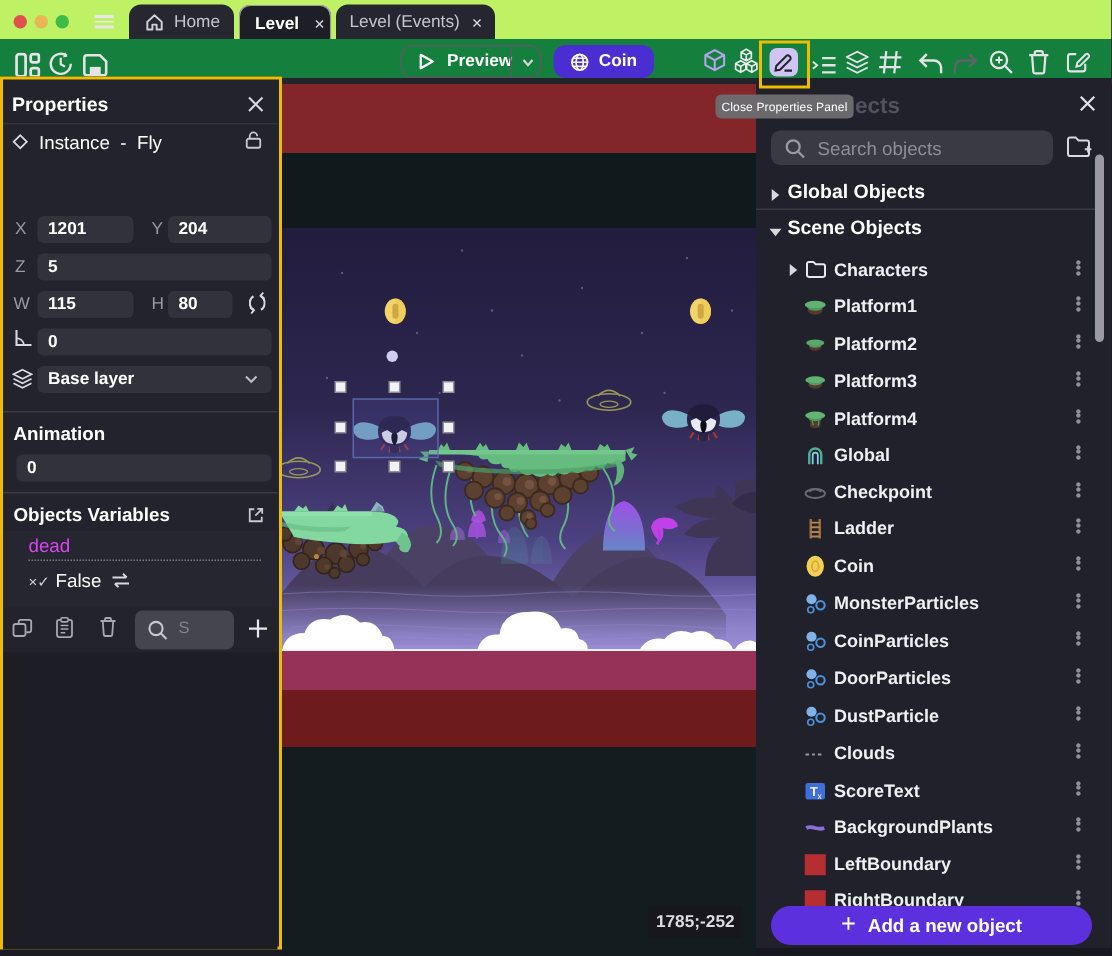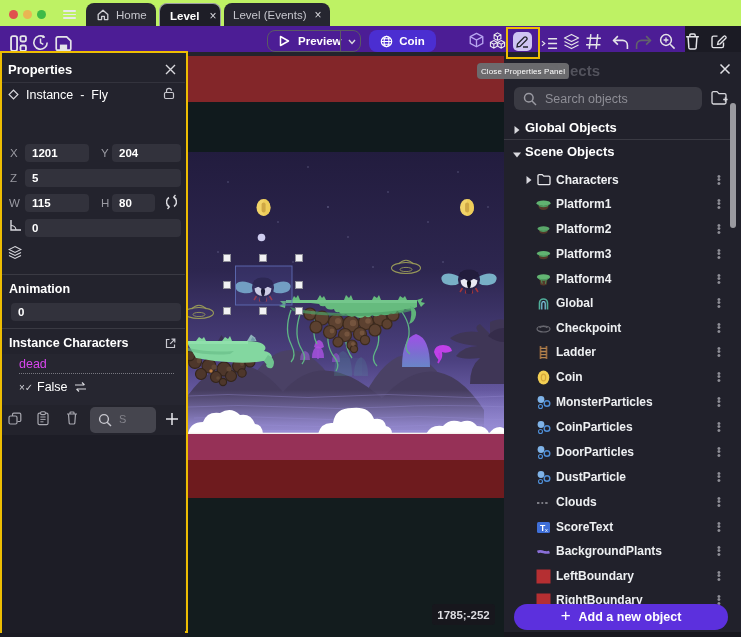--- a/index.html
+++ b/index.html
@@ -12,21 +12,21 @@
 .light { position:absolute; top:10px; width:9px; height:9px; border-radius:50%; }
 #burger { position:absolute; left:63px; top:10px; width:13px; height:9px; }
 #burger div { height:1.6px; background:#e8e8ec; border-radius:1px; margin-bottom:2.1px; }
 .tab { position:absolute; top:3px; height:24px; white-space:nowrap; border-radius:8px 8px 0 0; display:flex; align-items:center; font-size:11.5px; color:#c6c6cd; }
 #tab-home { left:86px; width:70px; background:#272730; padding-left:11px; }
 #tab-level { left:159px; width:62px; background:#1e1e27; border:1px solid #9a9aa2; border-bottom:none; color:#fff; font-weight:bold; padding-left:10px; }
 #tab-events { left:224px; width:106px; background:#262630; padding-left:9px; }
 .tabx { font-weight:normal; color:#d8d8dd; font-size:12px; margin-left:8px; }
 
 
-#toolbar { position:absolute; left:0; top:26px; width:685px; height:30px; background:#4c1d95; }
+#toolbar { position:absolute; left:0; top:26px; width:741px; height:30px; background:#15803d; }
 .tbicon { position:absolute; top:4px; width:17px; height:17px; }
 #btn-preview { position:absolute; left:267px; top:4px; width:94px; height:22px; border:1px solid #5a5a63; border-radius:8px; display:flex; align-items:center; color:#fff; font-size:11.5px; font-weight:bold; }
 #btn-share { position:absolute; left:369px; top:4px; width:67px; height:22px; background:#4b2ed1; border-radius:8px; display:flex; align-items:center; justify-content:center; gap:6px; color:#fff; font-size:11.5px; font-weight:bold; }
 #pen-box { position:absolute; left:506px; top:1px; width:34px; height:31.5px; border:2.5px solid #edbd02; z-index:70; }
 #pen-bg { position:absolute; left:513px; top:6px; width:19px; height:19px; background:#cfc4f2; border-radius:5px; }
 
 
 #leftpanel { position:absolute; left:0; top:51px; width:188px; height:582px; background:#23232d; border:2.5px solid #edbd02; }
 .lp-label { color:#9a9aa2; font-size:11.5px; }
 .lp-input { position:absolute; background:#32323c; border-radius:4px; height:18px; color:#fff; font-size:11.5px; font-weight:bold; display:flex; align-items:center; padding-left:7px; }
@@ -413,31 +413,34 @@
         <path d="M3 3.5 A5 5.2 0 0 0 3 12.5 M8 12.5 A5 5.2 0 0 0 8 3.5" fill="none" stroke="#d8d8dd" stroke-width="1.5"></path>
         <path d="M0.8 11 L3.3 12.8 L1.5 15 M10.2 5 L7.7 3.2 L9.5 1 " fill="none" stroke="#d8d8dd" stroke-width="1.3"></path>
       </svg>
 
     <svg class="abs" style="left:7px; top:166px;" width="13" height="13" viewBox="0 0 13 13">
         <path d="M2 1 V11 H12" fill="none" stroke="#d8d8dd" stroke-width="1.4"></path>
         <path d="M2 6.5 A5 5 0 0 1 7 11" fill="none" stroke="#d8d8dd" stroke-width="1.1"></path>
       </svg>
     <div class="lp-input" style="left:23px; top:166px; width:156px;">0</div>
 
+    <div class="lp-input" style="left:23px; top:191px; width:156px; font-weight:bold;">Base layer<svg style="position:absolute; right:9px; top:6px;" width="9" height="6" viewBox="0 0 9 6">
+          <path d="M1 1 L4.5 4.5 L8 1" fill="none" stroke="#c0c0c8" stroke-width="1.3"></path>
+        </svg></div>
     <svg class="abs" style="left:6px; top:192px;" width="14" height="15" viewBox="0 0 14 15">
         <path d="M7 1.5 L13 4.5 L7 7.5 L1 4.5 Z" fill="none" stroke="#d8d8dd" stroke-width="1.1"></path>
         <path d="M1 7.5 L7 10.5 L13 7.5 M1 10.5 L7 13.5 L13 10.5" fill="none" stroke="#d8d8dd" stroke-width="1.1"></path>
       </svg>
     <div class="abs" style="left:0px; top:221px; width:183px; height:1px; background:#3a3a43;"></div>
 
     <div class="abs lp-head" style="left:7px; top:229px;">Animation</div>
     <div class="lp-input" style="left:9px; top:250px; width:170px;">0</div>
     <div class="abs" style="left:0px; top:275px; width:183px; height:1px; background:#3a3a43;"></div>
 
-    <div class="abs lp-head" style="left:7px; top:283px;">Instance Characters</div>
+    <div class="abs lp-head" style="left:7px; top:283px;">Objects Variables</div>
     <svg class="abs" style="left:163px; top:285px;" width="11" height="11" viewBox="0 0 11 11">
         <path d="M4.5 1.5 H1.5 V9.5 H9.5 V6.5" fill="none" stroke="#c8c8cf" stroke-width="1.2"></path>
         <path d="M6.5 1.2 H9.8 V4.5 M9.6 1.4 L5.2 5.8" fill="none" stroke="#c8c8cf" stroke-width="1.2"></path>
       </svg>
     <div class="abs" style="left:0px; top:301px; width:183px; height:80px; background:#262630;"></div>
     <div class="abs" style="left:17px; top:304px; color:#d946ef; font-size:12.5px;">dead</div>
     <div class="abs" style="left:17px; top:320px; width:155px; border-bottom:1px dotted #77777f;"></div>
     <div class="abs" style="left:17px; top:329px; color:#d0d0d6; font-size:10px;">×✓</div>
     <div class="abs" style="left:35px; top:327px; color:#fff; font-size:12.5px;">False</div>
     <svg class="abs" style="left:72px; top:328px;" width="13" height="12" viewBox="0 0 13 12">

